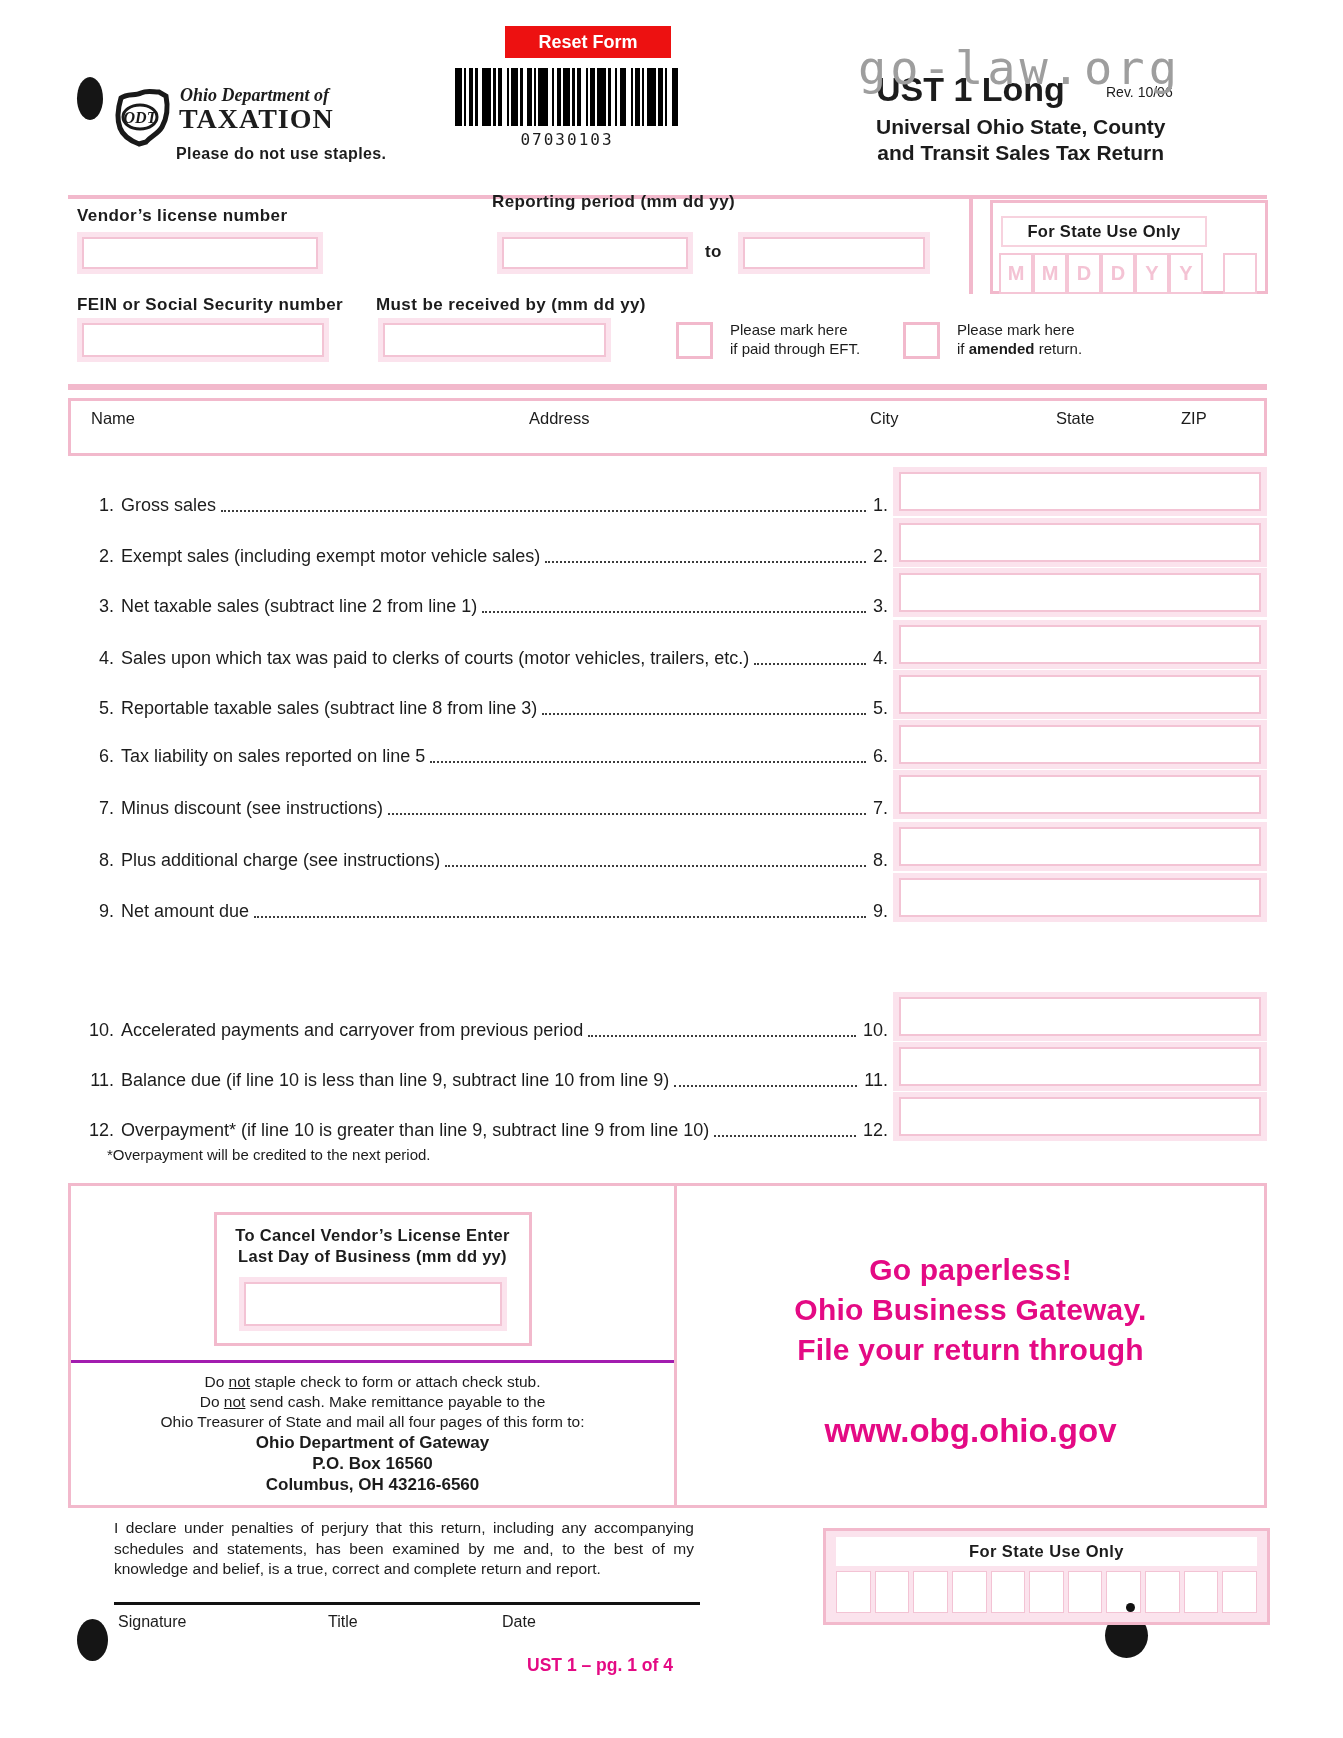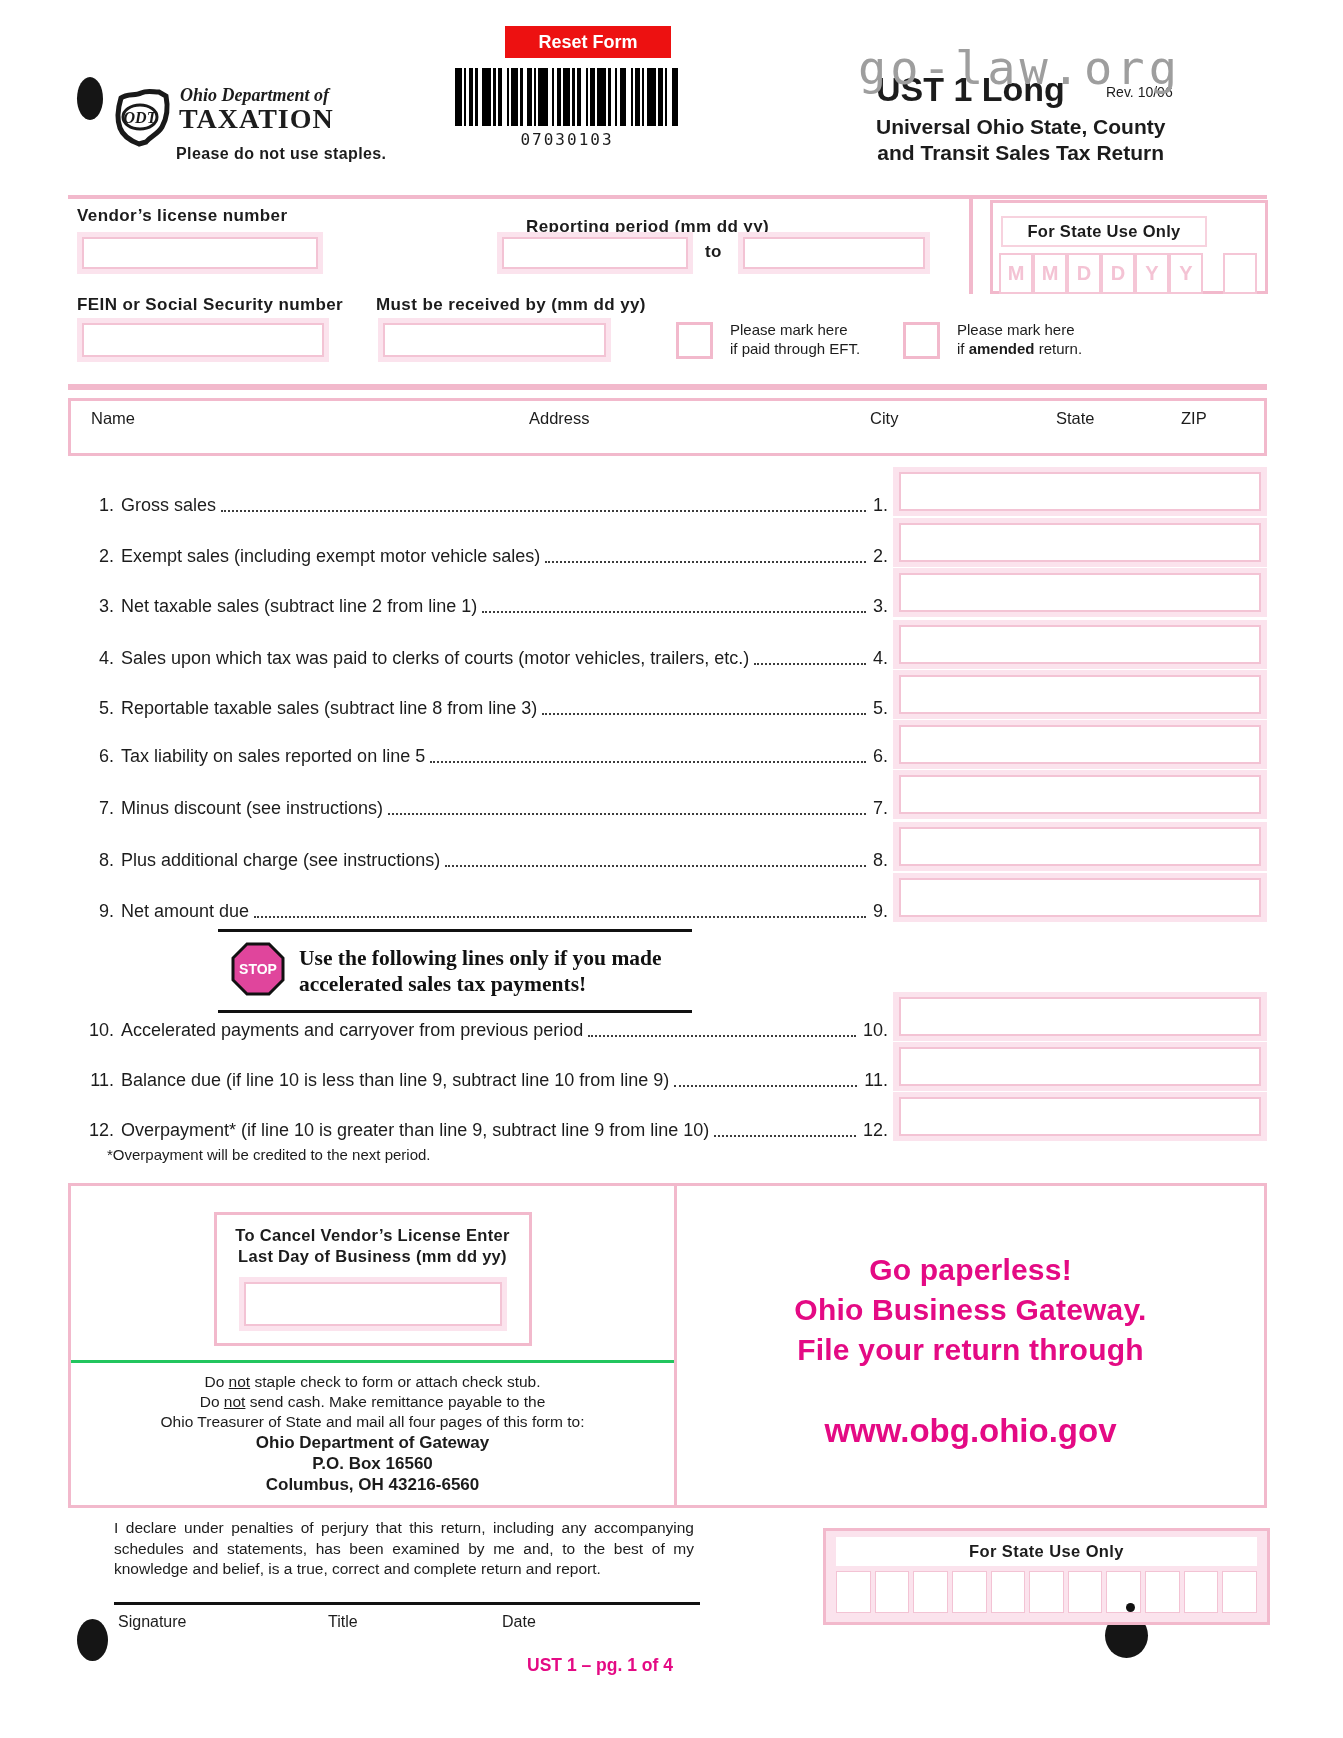--- a/index.html
+++ b/index.html
@@ -21,21 +21,21 @@
   .dots{flex:1 1 auto;border-bottom:2.5px dotted #3c3c3c;margin:0 5px;transform:translateY(-4px);}
   .ln-ref{flex:0 0 auto;margin-left:2px;}
   .ans{left:893px;width:374px;height:49px;background:#fbe3ed;padding:5px 6px;}
   .ans .in{width:100%;height:100%;background:#fff;border:2px solid #f3c3d4;box-sizing:border-box;}
   
   .fsu-cell{position:absolute;top:50px;width:30px;height:37px;background:#fff;border:2px solid #f5c6d6;
             display:flex;align-items:center;justify-content:center;color:#f4c3d4;font-weight:bold;font-size:20px;}
   
   #bottom-panel{left:68px;top:1183px;width:1199px;height:325px;border:3px solid #f2b9cc;display:flex;}
   #bp-left{width:603px;border-right:3px solid #f2b9cc;display:flex;flex-direction:column;}
-  #bp-left-top{height:174px;border-bottom:3px solid #22c55e;}
+  #bp-left-top{height:174px;border-bottom:3px solid #a21caf;}
   #cancel-inner{width:296px;margin:26px auto 0 auto;border:3px solid #f2b9cc;padding:10px 8px 12px 8px;text-align:center;}
   #cancel-inner .t{font-weight:bold;font-size:16.5px;line-height:21px;letter-spacing:.3px;}
   #bp-left-bot{text-align:center;padding-top:9px;font-size:15.5px;line-height:20px;}
   #bp-left-bot .mb{font-weight:bold;font-size:17px;line-height:21px;}
   .u{text-decoration:underline;}
   #bp-right{flex:1;text-align:center;}
   .paperless{font-weight:bold;font-size:30px;line-height:40px;color:#e40a84;letter-spacing:.2px;}
   #obg-url{font-weight:bold;font-size:33px;color:#e40a84;margin-top:42px;}
   
   #stop-banner{left:218px;top:929px;width:474px;height:84px;border-top:3.5px solid #111;border-bottom:3.5px solid #111;
@@ -152,21 +152,21 @@
 
   <div class="abs" id="watermark" style="left:858px;top:40px;">go-law.org</div>
 
   <div class="abs pinkline" style="left:68px;top:195px;width:1199px;height:4px;"></div>
 
   <div class="abs lbl" style="left:77px;top:206px;">Vendor’s license number</div>
   <div class="abs pinbox" style="left:77px;top:232px;width:246px;height:42px;">
       <div class="in"></div>
     </div>
 
-  <div class="abs lbl" style="left:492px;top:217px;margin-left:34px;">Reporting period (mm dd yy)</div>
+  <div class="abs lbl" style="left:492px;top:192px;">Reporting period (mm dd yy)</div>
   <div class="abs pinbox" style="left:497px;top:232px;width:196px;height:42px;">
       <div class="in"></div>
     </div>
   <div class="abs lbl" style="left:705px;top:242px;">to</div>
   <div class="abs pinbox" style="left:738px;top:232px;width:192px;height:42px;">
       <div class="in"></div>
     </div>
 
   <div class="abs pinkline" style="left:969px;top:197px;width:4px;height:97px;"></div>
 
@@ -315,32 +315,20 @@
   <div class="abs ans" style="top:992px;">
       <div class="in"></div>
     </div>
   <div class="abs ans" style="top:1042px;">
       <div class="in"></div>
     </div>
   <div class="abs ans" style="top:1092px;">
       <div class="in"></div>
     </div>
 
-  <div class="abs" id="stop-banner">
-    <span>
-      <svg width="56" height="56" viewBox="0 0 56 56">
-        <polygon points="17,3 39,3 53,17 53,39 39,53 17,53 3,39 3,17" fill="#e0459c" stroke="#111111" stroke-width="3"></polygon>
-        <text x="28" y="33" font-size="14" font-weight="bold" fill="#ffffff" text-anchor="middle" font-family="Liberation Sans, sans-serif">STOP</text>
-      </svg>
-    </span>
-    <div id="stop-text">
-      <div><span>Use the following lines </span><span style="font-weight:900;">only</span><span> if you made</span></div>
-      <div>accelerated sales tax payments!</div>
-    </div>
-  </div>
 
   <div class="abs" style="left:107px;top:1146px;font-size:15px;">*Overpayment will be credited to the next period.</div>
 
   <div class="abs" id="bottom-panel">
     <div id="bp-left">
       <div id="bp-left-top">
         <div id="cancel-inner">
           <div class="t">To Cancel Vendor’s License Enter</div>
           <div class="t">Last Day of Business (mm dd yy)</div>
           <div class="pinbox" style="margin:10px 14px 0 14px;height:44px;">

